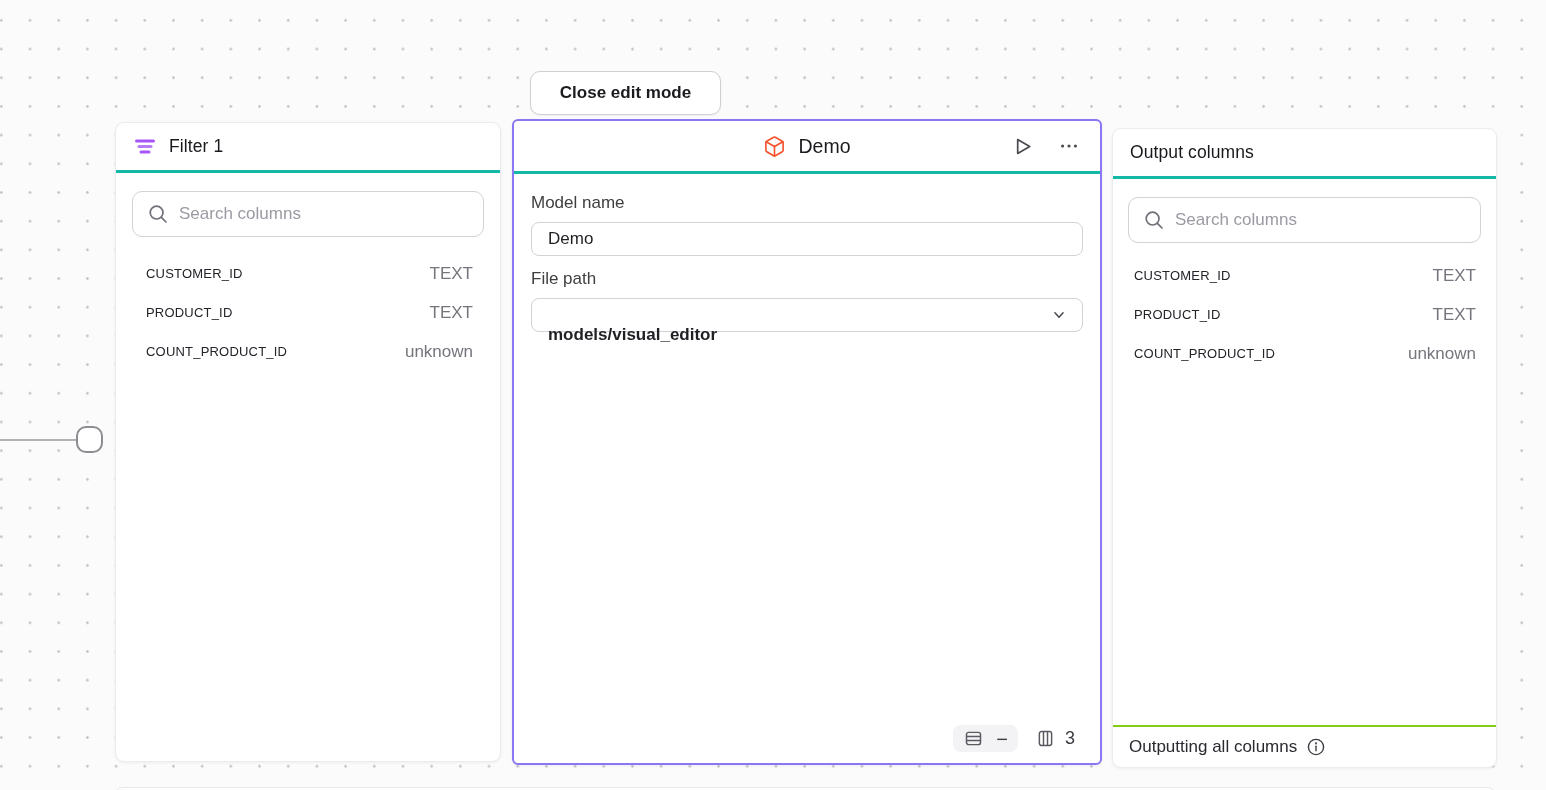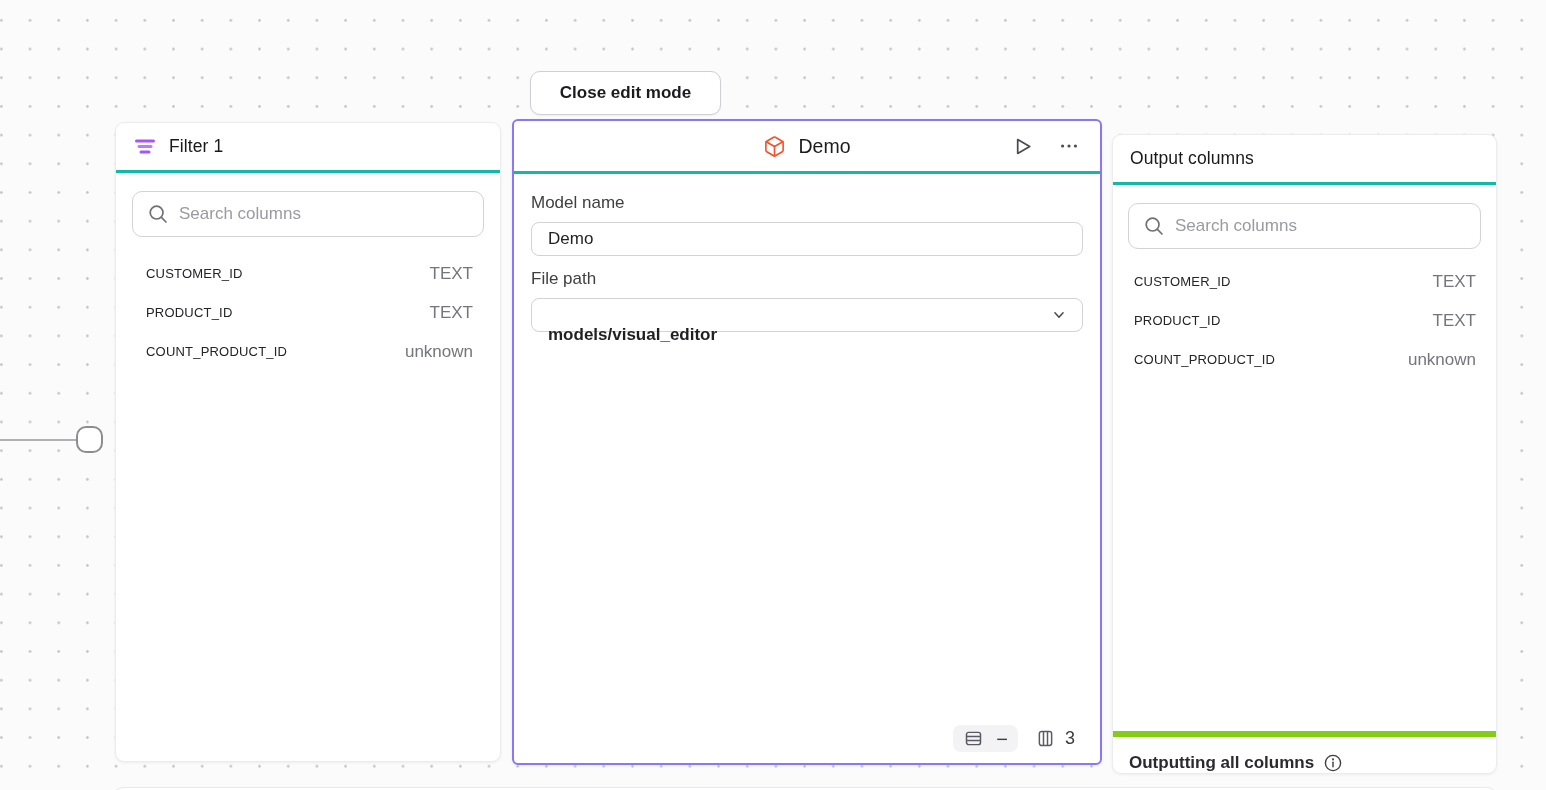--- a/index.html
+++ b/index.html
@@ -90,27 +90,27 @@
   }
   .stat-pill {
     display:flex; align-items:center; gap:12px; background:#f3f3f5;
     border-radius:8px; padding:3px 10px; cursor:pointer;
   }
   .stat-dash { font-size:20px; color:#3f3f46; line-height:1; }
   .stat-group { display:flex; align-items:center; gap:9px; }
   .stat-num { font-size:18px; color:#3c3c43; }
 
   
-  .output-panel { left:1112px; top:134px; width:385px; height:640px; }
+  .output-panel { left:1112px; top:128px; width:385px; height:640px; }
   .output-panel .panel-header { padding:0 17px; }
   .output-panel .search-box { margin:18px 15px 0 15px; }
   .output-panel .col-list { margin-top:13px; padding:0 20px 0 21px; }
   .output-footer {
     position:absolute; left:0; right:0; bottom:0; height:42px;
-    border-top:6px solid #84cc16; display:flex; align-items:flex-end; gap:9px; padding:0 16px;font-weight:bold;
+    border-top:2px solid #84cc16; display:flex; align-items:center; gap:9px; padding:0 16px;
   }
   .output-footer-text { font-size:17px; color:#2a2a30; }
 
   
   .bottom-strip {
     position:absolute; left:113px; top:787px; width:1384px; height:30px;
     background:#fff; border:1px solid #e9e9ec; border-radius:10px 10px 0 0;
     box-shadow:0 1px 3px rgba(20,20,25,.05);
   }
 

